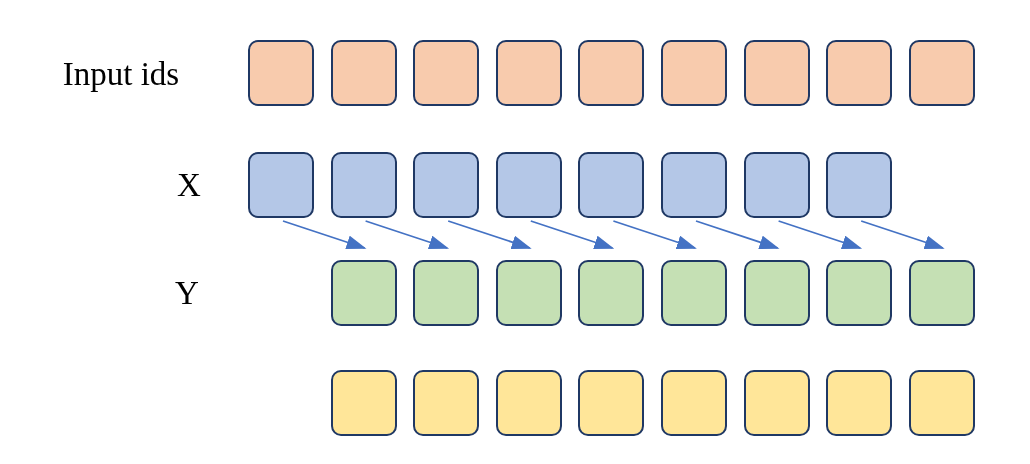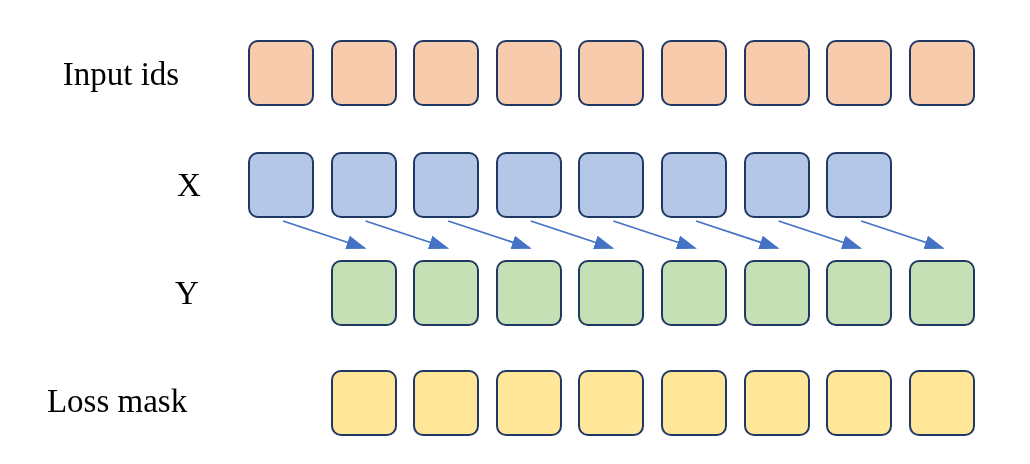--- a/index.html
+++ b/index.html
@@ -49,21 +49,20 @@
 <body>
 
 <div class="canvas">
 
   <div class="lbl lbl-input">Input ids</div>
 
   <div class="lbl lbl-x">X</div>
 
   <div class="lbl lbl-y">Y</div>
 
-  <div class="lbl lbl-loss">Loss mask</div>
 
   <div>
       <div class="sq" style="left: 248px; top: 40px; background: rgb(248, 203, 173); border-color: rgb(31, 56, 100);"></div>
       <div class="sq" style="left: 330.6px; top: 40px; background: rgb(248, 203, 173); border-color: rgb(31, 56, 100);"></div>
       <div class="sq" style="left: 413.2px; top: 40px; background: rgb(248, 203, 173); border-color: rgb(31, 56, 100);"></div>
       <div class="sq" style="left: 495.8px; top: 40px; background: rgb(248, 203, 173); border-color: rgb(31, 56, 100);"></div>
       <div class="sq" style="left: 578.4px; top: 40px; background: rgb(248, 203, 173); border-color: rgb(31, 56, 100);"></div>
       <div class="sq" style="left: 661px; top: 40px; background: rgb(248, 203, 173); border-color: rgb(31, 56, 100);"></div>
       <div class="sq" style="left: 743.6px; top: 40px; background: rgb(248, 203, 173); border-color: rgb(31, 56, 100);"></div>
       <div class="sq" style="left: 826.2px; top: 40px; background: rgb(248, 203, 173); border-color: rgb(31, 56, 100);"></div>

